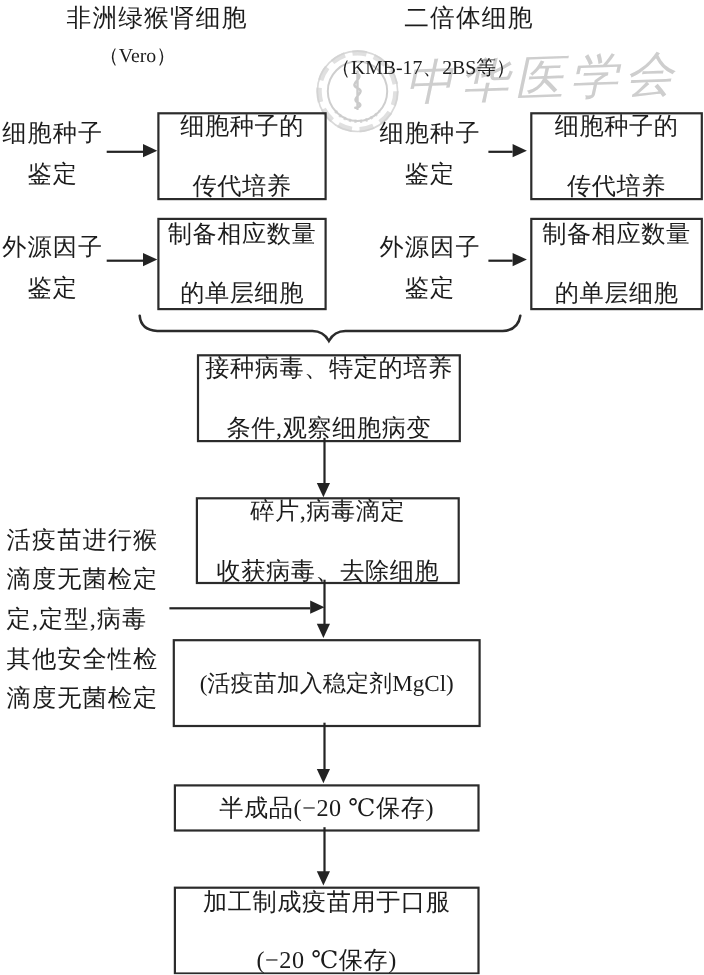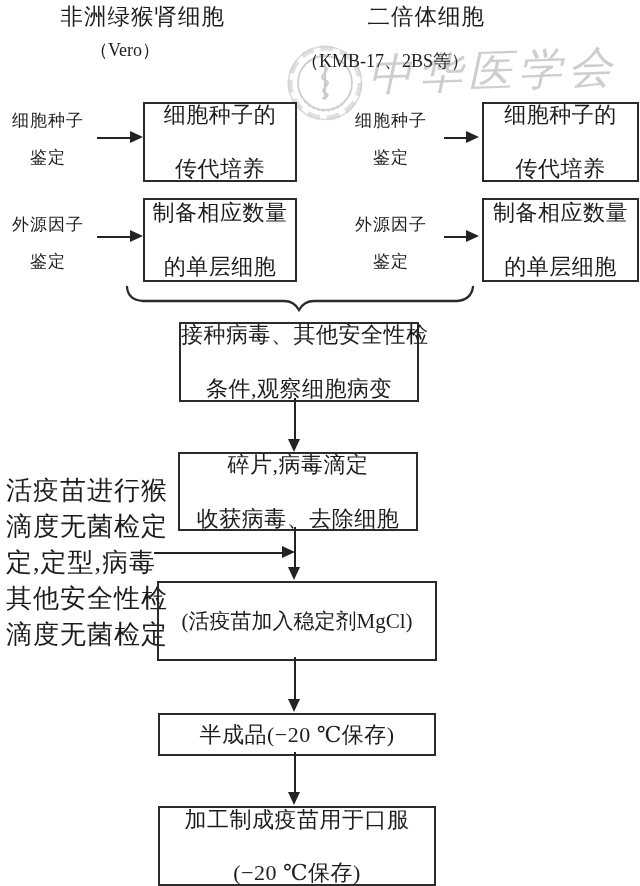--- a/index.html
+++ b/index.html
@@ -2,34 +2,34 @@
 <html><head>
 <meta charset="utf-8">
 <style>
   html,body{margin:0;padding:0;background:#ffffff;}
   .stage{
     position:relative;width:640px;height:886px;background:#ffffff;overflow:hidden;
     font-family:"Liberation Serif","DejaVu Serif",serif;color:#1c1c1c;
   }
   .hdr{position:absolute;width:200px;text-align:right;font-size:22.5px;line-height:30px;letter-spacing:1px;white-space:nowrap;}
   .sub{position:absolute;width:200px;text-align:center;font-size:18px;line-height:28px;white-space:nowrap;}
-  .lbl{position:absolute;width:92px;text-align:center;font-size:17px;line-height:37px;letter-spacing:1px;}
+  .lbl{position:absolute;width:92px;text-align:center;font-size:22px;line-height:37px;letter-spacing:1px;}
   .lbl span{display:block;}
   .bx{position:absolute;border:2px solid #2b2b2b;background:transparent;
       display:flex;flex-direction:column;justify-content:center;
       text-align:center;font-size:22px;line-height:36px;letter-spacing:0.5px;gap:18px;}
   .bx span{display:block;white-space:nowrap;}
   .bx .tight{font-size:21px;letter-spacing:0;}
   .hline{position:absolute;height:2px;background:#232323;}
   .vline{position:absolute;width:2px;background:#232323;}
   .head-right{position:absolute;width:0;height:0;border-top:6px solid transparent;
       border-bottom:6px solid transparent;border-left:13px solid #232323;}
   .head-down{position:absolute;width:0;height:0;border-left:6.5px solid transparent;
       border-right:6.5px solid transparent;border-top:13px solid #232323;}
-  .sidenote{position:absolute;left:6px;top:473px;width:168px;font-size:26px;
+  .sidenote{position:absolute;left:6px;top:473px;width:168px;font-size:22px;
       line-height:36px;letter-spacing:1px;white-space:nowrap;}
   .sidenote span{display:block;}
   .wm-text{position:absolute;left:368px;top:48px;font-size:44px;line-height:48px;
       color:#c2c2c2;opacity:.8;letter-spacing:6px;font-style:italic;
       transform:rotate(-2deg);white-space:nowrap;}
   .brace-svg,.seal-svg{position:absolute;}
 </style>
 </head>
 <body>
 
@@ -91,21 +91,21 @@
   <div class="bx" style="left:482px;top:198px;width:153px;height:80px;">
     <span>制备相应数量</span>
     <span>的单层细胞</span>
   </div>
 
   <svg class="brace-svg" style="left:120px;top:285px;" width="360" height="30" viewBox="0 0 360 30">
     <path d="M7,2 Q8,15 23,16 L164,16 Q174,16 179,25 Q184,16 194,16 L337,16 Q351,15 353,2" fill="none" stroke="#2b2b2b" stroke-width="2.3" stroke-linecap="round"></path>
   </svg>
 
   <div class="bx" style="left:179px;top:322px;width:236px;height:76px;">
-    <span>接种病毒、其他安全性检</span>
+    <span>接种病毒、特定的培养</span>
     <span>条件,观察细胞病变</span>
   </div>
   <div class="vline" style="left:294px;top:398px;height:42px;"></div>
   <div class="head-down" style="left:288px;top:439px;"></div>
 
   <div class="bx" style="left:178px;top:452px;width:236px;height:75px;">
     <span>碎片,病毒滴定</span>
     <span>收获病毒、去除细胞</span>
   </div>
   <div class="vline" style="left:294px;top:527px;height:41px;"></div>

